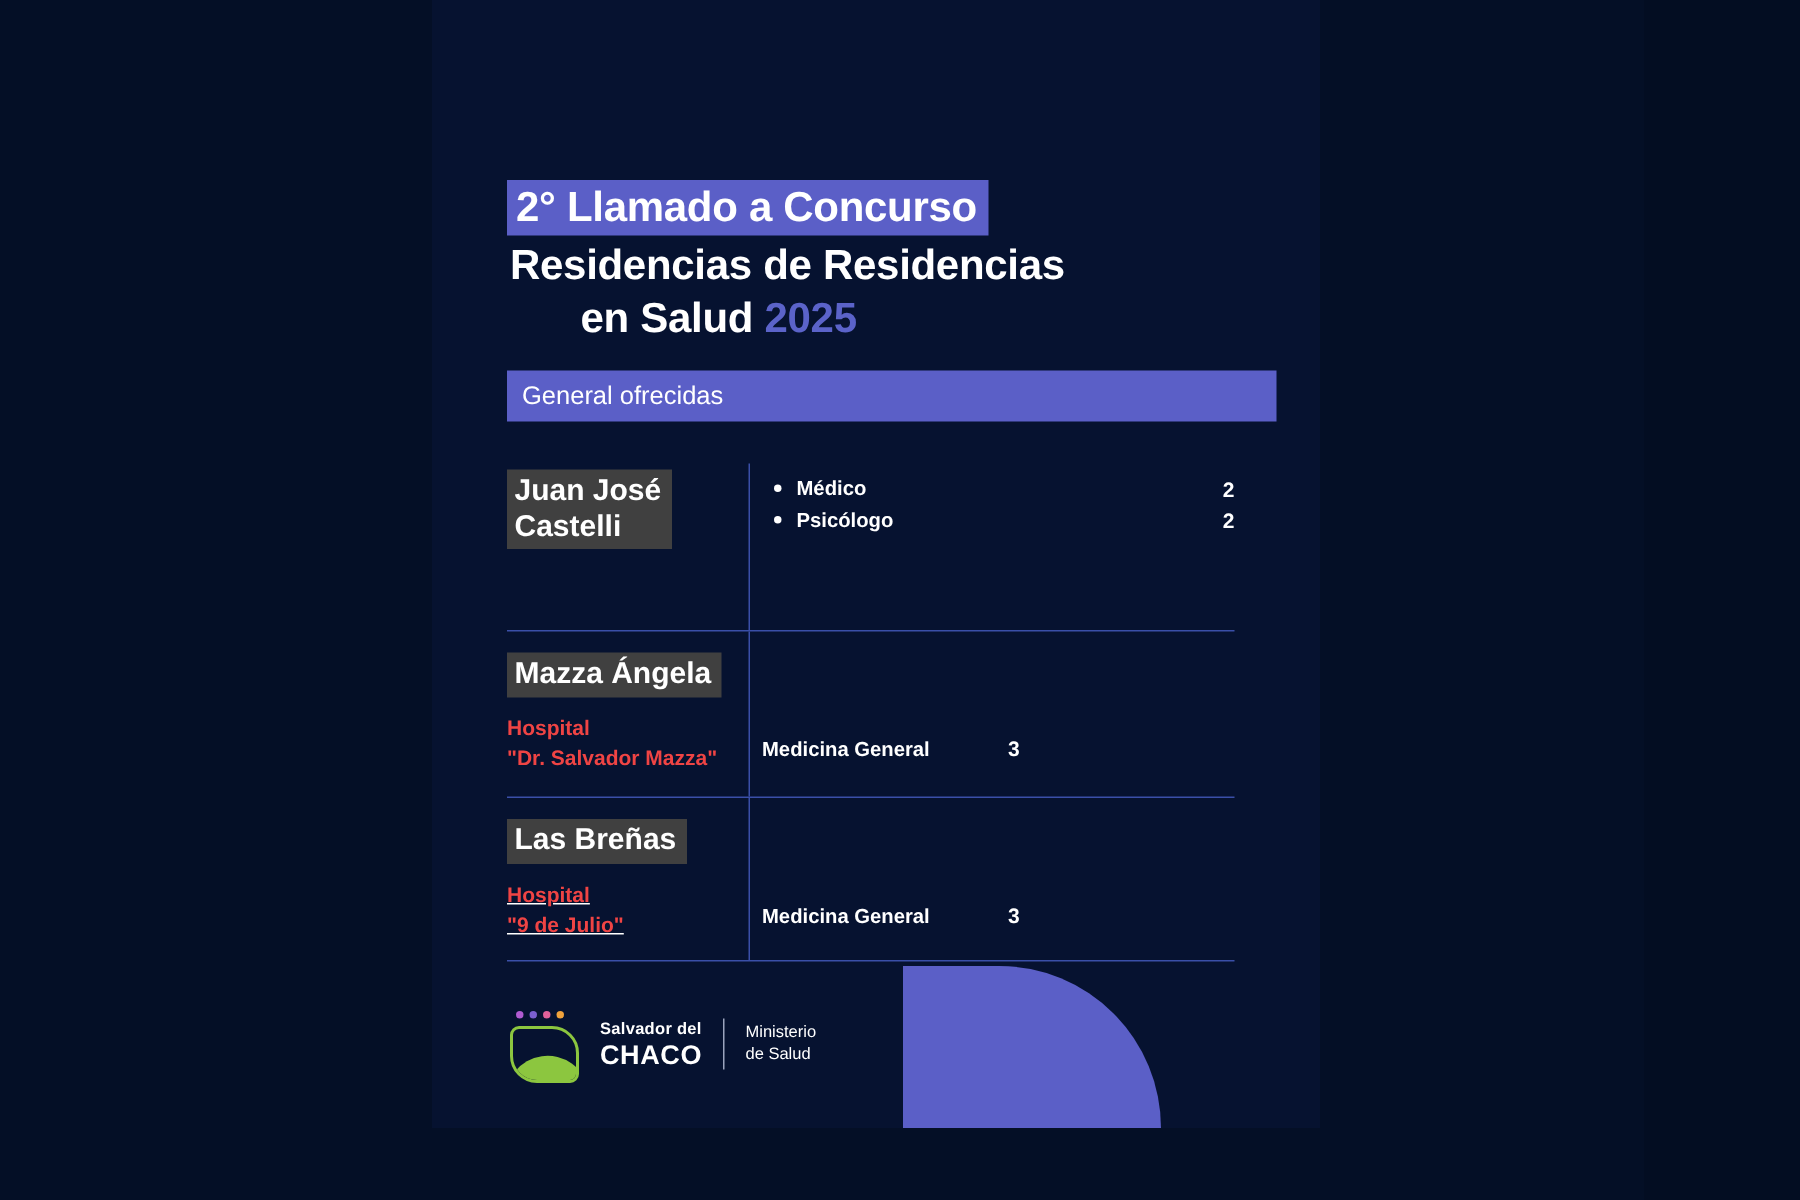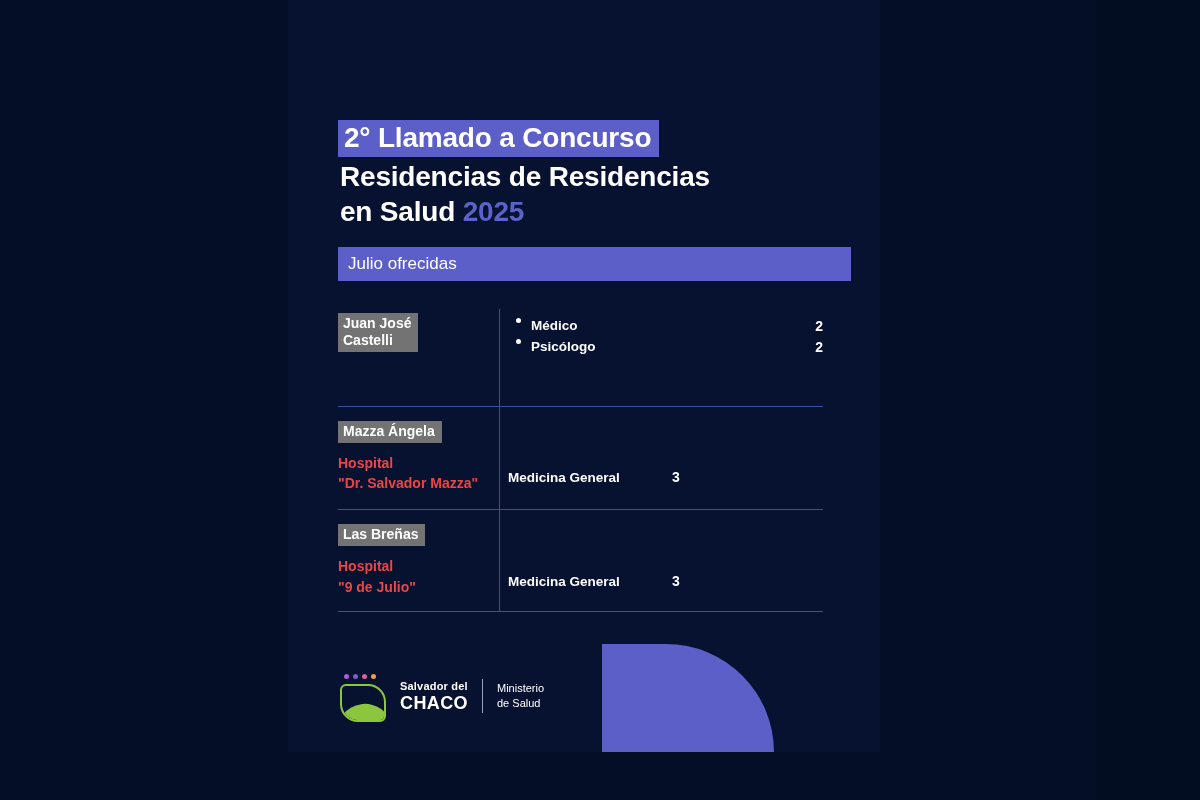--- a/index.html
+++ b/index.html
@@ -71,20 +71,21 @@
     letter-spacing: -0.2px;
   }
   .title-line3 {
     font-size: 28px;
     font-weight: bold;
     color: #ffffff;
     line-height: 1.2;
     padding-left: 2px;
     margin-top: 1px;
     letter-spacing: -0.2px;
+    margin-left: 47px;
   }
   .title-year {
     color: #5b63c9;
     font-weight: bold;
   }
 
   
   .subtitle-bar {
     background: #5b5fc7;
     height: 34px;
@@ -118,24 +119,24 @@
     position: relative;
   }
   .col-right {
     flex: 1;
     padding-left: 8px;
     box-sizing: border-box;
   }
 
   .city-chip {
     display: inline-block;
-    background: #737373;
-    color: #ffffff;
-    font-weight: bold;
-    font-size: 14px;
+    background: #404040;
+    color: #ffffff;
+    font-weight: bold;
+    font-size: 20px;
     line-height: 1.22;
     padding: 2px 7px 3px 5px;
   }
   .hospital {
     font-size: 14px;
     font-weight: bold;
     color: #ef4444;
     line-height: 1.45;
     margin-top: 10px;
   }
@@ -145,20 +146,21 @@
     color: #ffffff;
     margin-bottom: 4px;
   }
   .bullet-list {
     list-style: none;
     margin: 0;
     padding: 0;
   }
   .bullet-row {
     display: flex;
+    align-items: center;
     font-size: 13.5px;
     font-weight: bold;
     color: #ffffff;
     margin: 5px 0;
   }
   .dot {
     width: 5px;
     height: 5px;
     border-radius: 50%;
     background: #ffffff;
@@ -185,21 +187,21 @@
     text-align: right;
     font-size: 14px;
     font-weight: bold;
   }
 
   
   .row-1 .col-left { padding-top: 4px; padding-bottom: 54px; }
   .row-1 .col-right { padding-top: 4px; }
   .row-2 .col-left { padding-top: 14px; padding-bottom: 16px; }
   .row-2 .col-right { display: flex; align-items: flex-end; padding-bottom: 24px; }
-  .row-3 .col-left { padding-top: 14px; padding-bottom: 14px; }
+  .row-3 .col-left { padding-top: 14px; padding-bottom: 14px; text-decoration: underline; }
   .row-3 .col-right { display: flex; align-items: flex-end; padding-bottom: 22px; }
 
   
   .footer {
     position: absolute;
     left: 338px;
     top: 672px;
     display: flex;
     align-items: center;
   }
@@ -285,21 +287,21 @@
 
   <div class="content">
 
     <div class="title-block">
       <div class="title-line1">2° Llamado a Concurso</div>
       <div class="title-line2">Residencias de Residencias</div>
       <div class="title-line3"><span>en Salud </span><span class="title-year">2025</span></div>
     </div>
 
     <div class="subtitle-bar">
-      <span>Julio ofrecidas</span>
+      <span>General ofrecidas</span>
     </div>
 
     <div class="table">
 
       <div class="row row-1 row-sep">
         <div class="col-left">
           <div class="city-chip">Juan José<br>Castelli</div>
         </div>
         <div class="col-right">
           <ul class="bullet-list">

